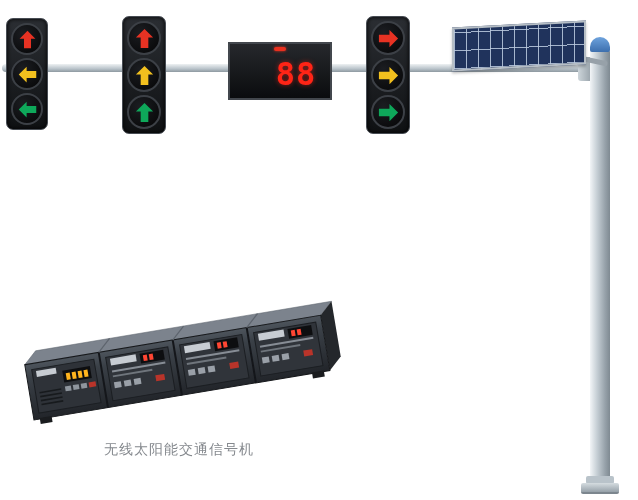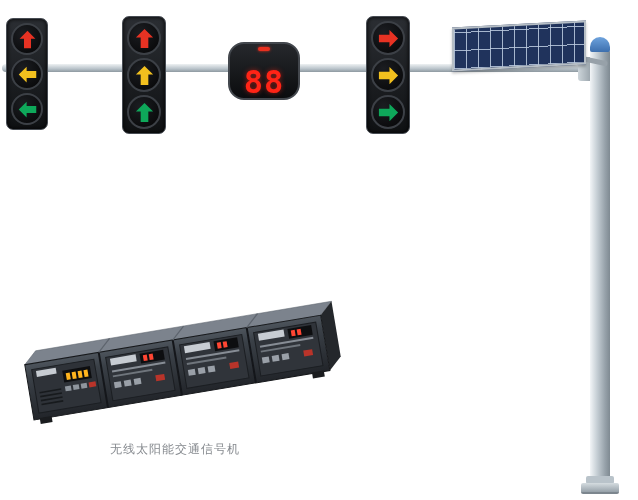--- a/index.html
+++ b/index.html
@@ -43,32 +43,32 @@
   .sig-large .lens{width:30px;height:30px;}
   .sig-small svg{width:21px;height:21px;}
   .sig-large svg{width:23px;height:23px;}
   .arr-up{transform:rotate(0deg);}
   .arr-left{transform:rotate(-90deg);}
   .arr-right{transform:rotate(90deg);}
 
   
   .countdown{position:absolute;left:228px;top:42px;width:68px;height:54px;
        background:linear-gradient(180deg,#26282c,#0b0c0e);border:2px solid #43474d;
-       border-radius:16px;display:flex;align-items:flex-end;justify-content:center;z-index:5;}
+       border-radius:0;display:flex;align-items:center;justify-content:center;z-index:5;padding-left:32px;}
   .cd-lamp{position:absolute;top:3px;left:50%;transform:translateX(-50%);
        width:12px;height:4px;background:#e8301f;border-radius:2px;box-shadow:0 0 3px #e8301f;}
   .cd-digits{font-family:"DejaVu Sans Mono",monospace;font-weight:bold;font-size:32px;
        line-height:1;color:#ff2416;text-shadow:0 0 5px rgba(255,36,22,.55);
        letter-spacing:1px;margin-top:5px;}
 
   
   .cabinet{position:absolute;left:14px;top:284px;width:336px;height:160px;z-index:5;}
 
   
-  .caption{position:absolute;left:110px;top:441px;font-size:12px;color:#85898e;
+  .caption{position:absolute;left:104px;top:441px;font-size:14px;color:#85898e;
        letter-spacing:1px;z-index:6;}
 </style>
 </head>
 <body>
 
 <div class="page">
 
   <div class="arm"></div>
   <div class="arm-collar"></div>
   <div class="pole"></div>

